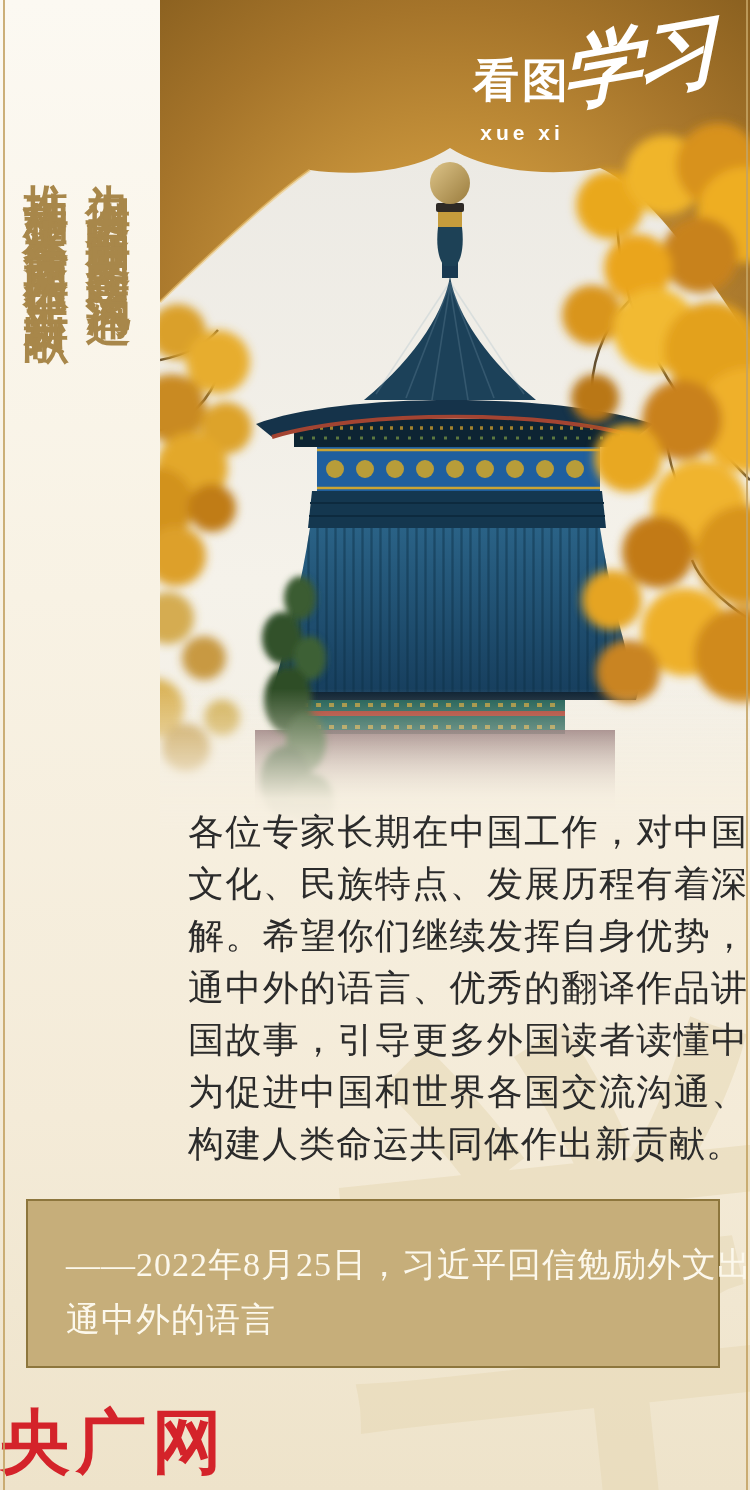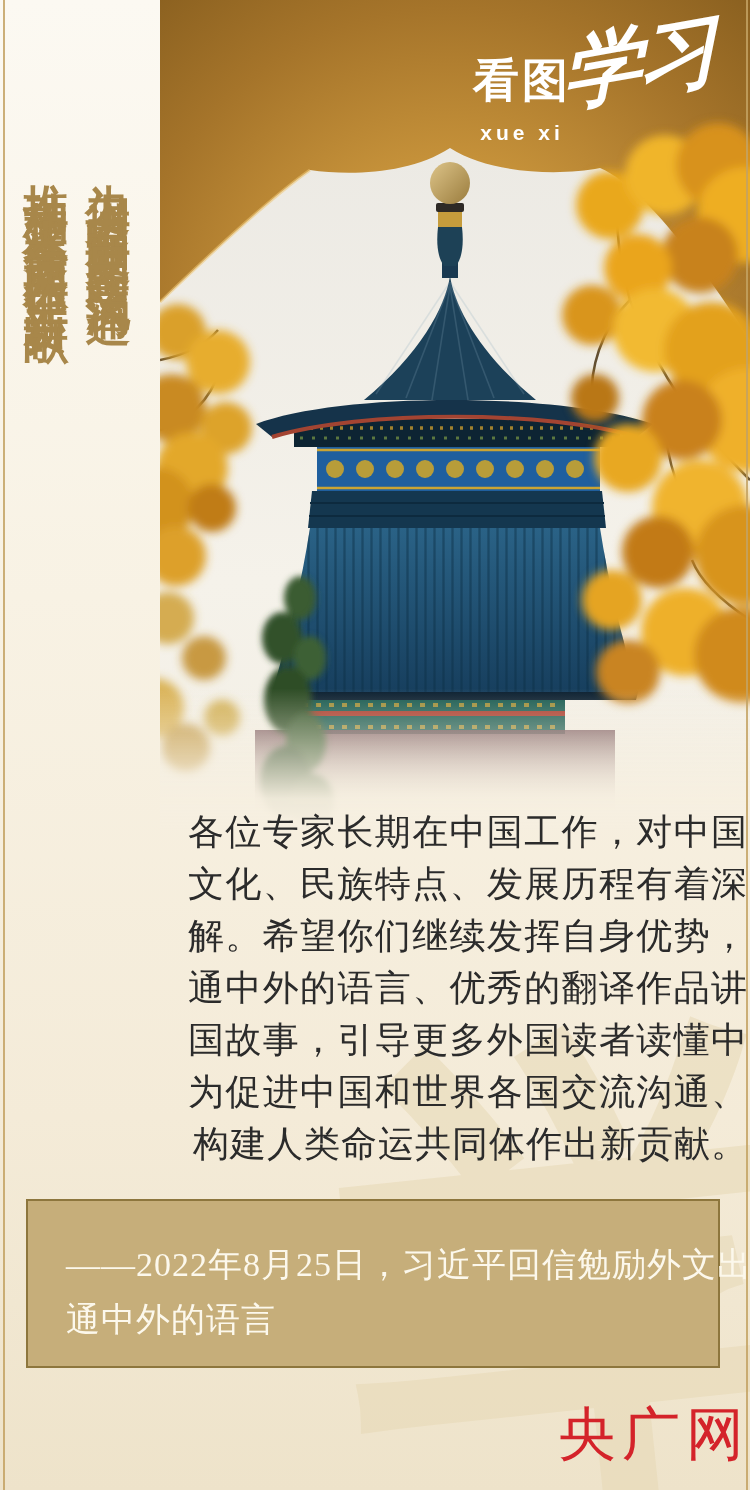--- a/index.html
+++ b/index.html
@@ -30,34 +30,34 @@
   }
   
   .headline{
     position:absolute; left:15px; top:148px; height:1120px; z-index:2;
     writing-mode:vertical-rl; -webkit-writing-mode:vertical-rl;
     font-size:45px; line-height:62px; letter-spacing:9px;
     font-weight:700; color:#a8874a;
   }
   
   .quote{position:absolute; left:188px; top:806px; width:560px; z-index:2; color:#2b2b2b;}
-  .quote-line{font-size:36px; line-height:52px; letter-spacing:1px; white-space:nowrap;text-align:right;}
+  .quote-line{font-size:36px; line-height:52px; letter-spacing:1px; white-space:nowrap;}
   .quote-line.fill{text-align:justify; text-align-last:justify; white-space:normal; height:52px; overflow:hidden;}
   
   .attribution{
     position:absolute; left:26px; top:1199px; width:694px; height:169px; z-index:2;
     background:#c6ae7a; border:2px solid #8d763d; box-sizing:border-box;
     color:#fcf8ec; padding:36px 30px 0 38px;
   }
   .attribution-line{font-size:34px; line-height:55px; letter-spacing:1px; white-space:nowrap;}
   
   .brand{
-    position:absolute; left:0; right:0; top:1396px; z-index:2; text-align:right;
-    font-family:"Liberation Sans",sans-serif; font-weight:400;
-    font-size:58px; letter-spacing:6px; color:#d4232a;
+    position:absolute; left:0; right:0; top:1396px; z-index:2; text-align:left;
+    font-family:"Liberation Sans",sans-serif; font-weight:700;
+    font-size:70px; letter-spacing:6px; color:#d4232a;
   }
 </style>
 </head>
 <body>
 
 <div class="poster">
 
   <div class="watermark">学</div>
 
   <div class="photo">

